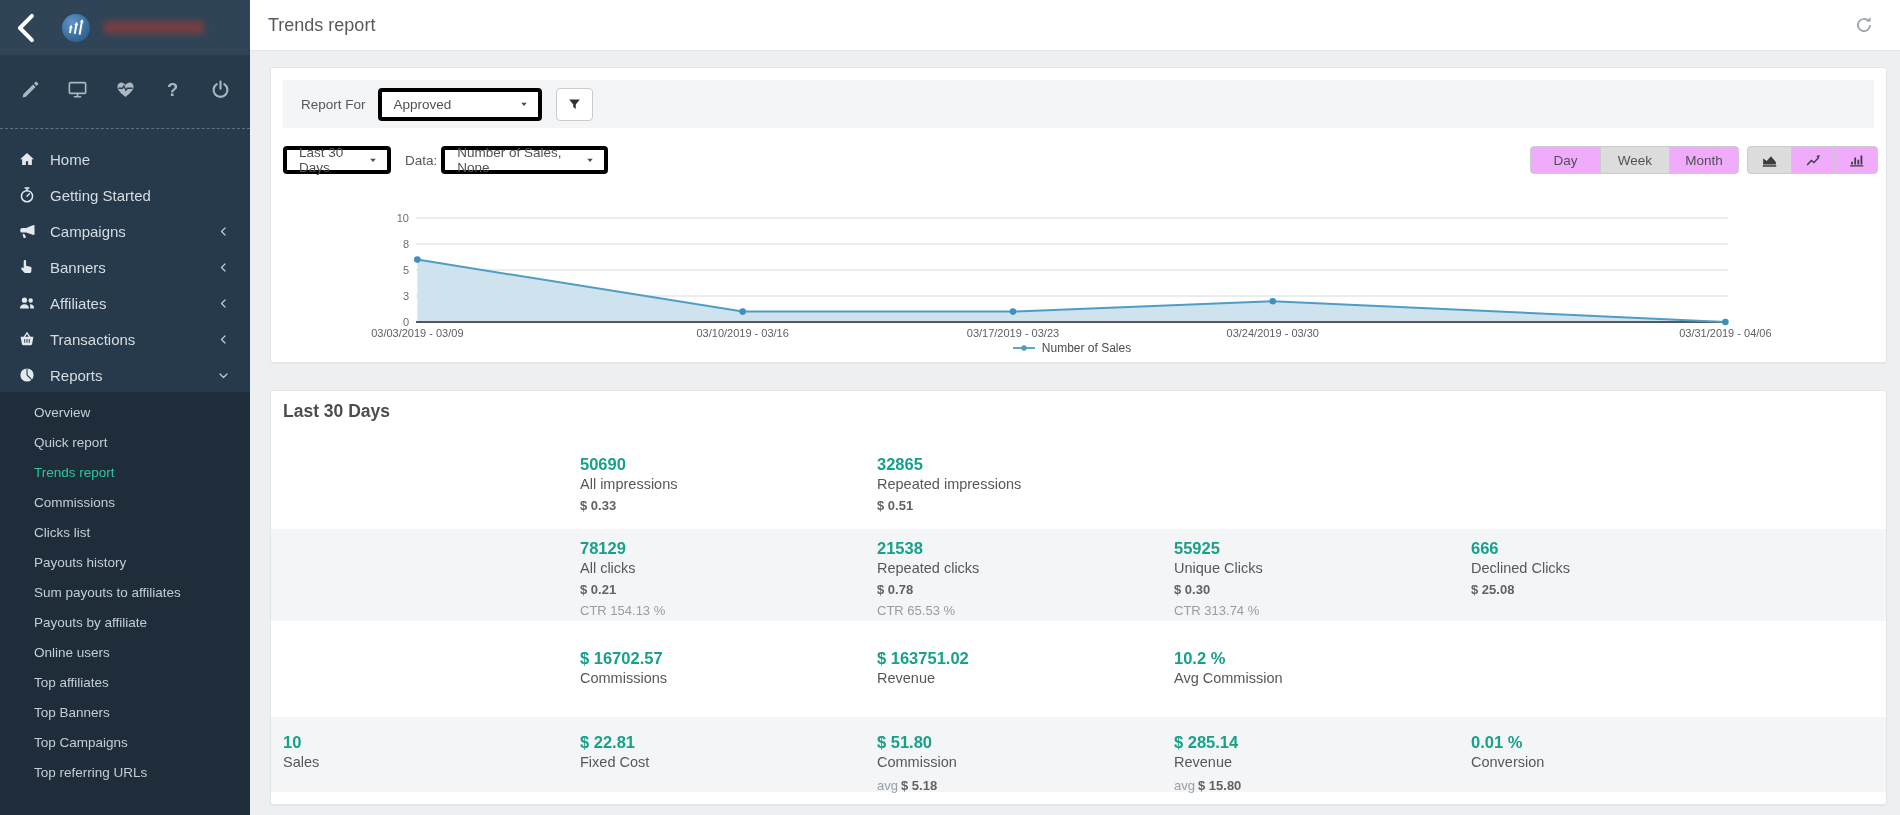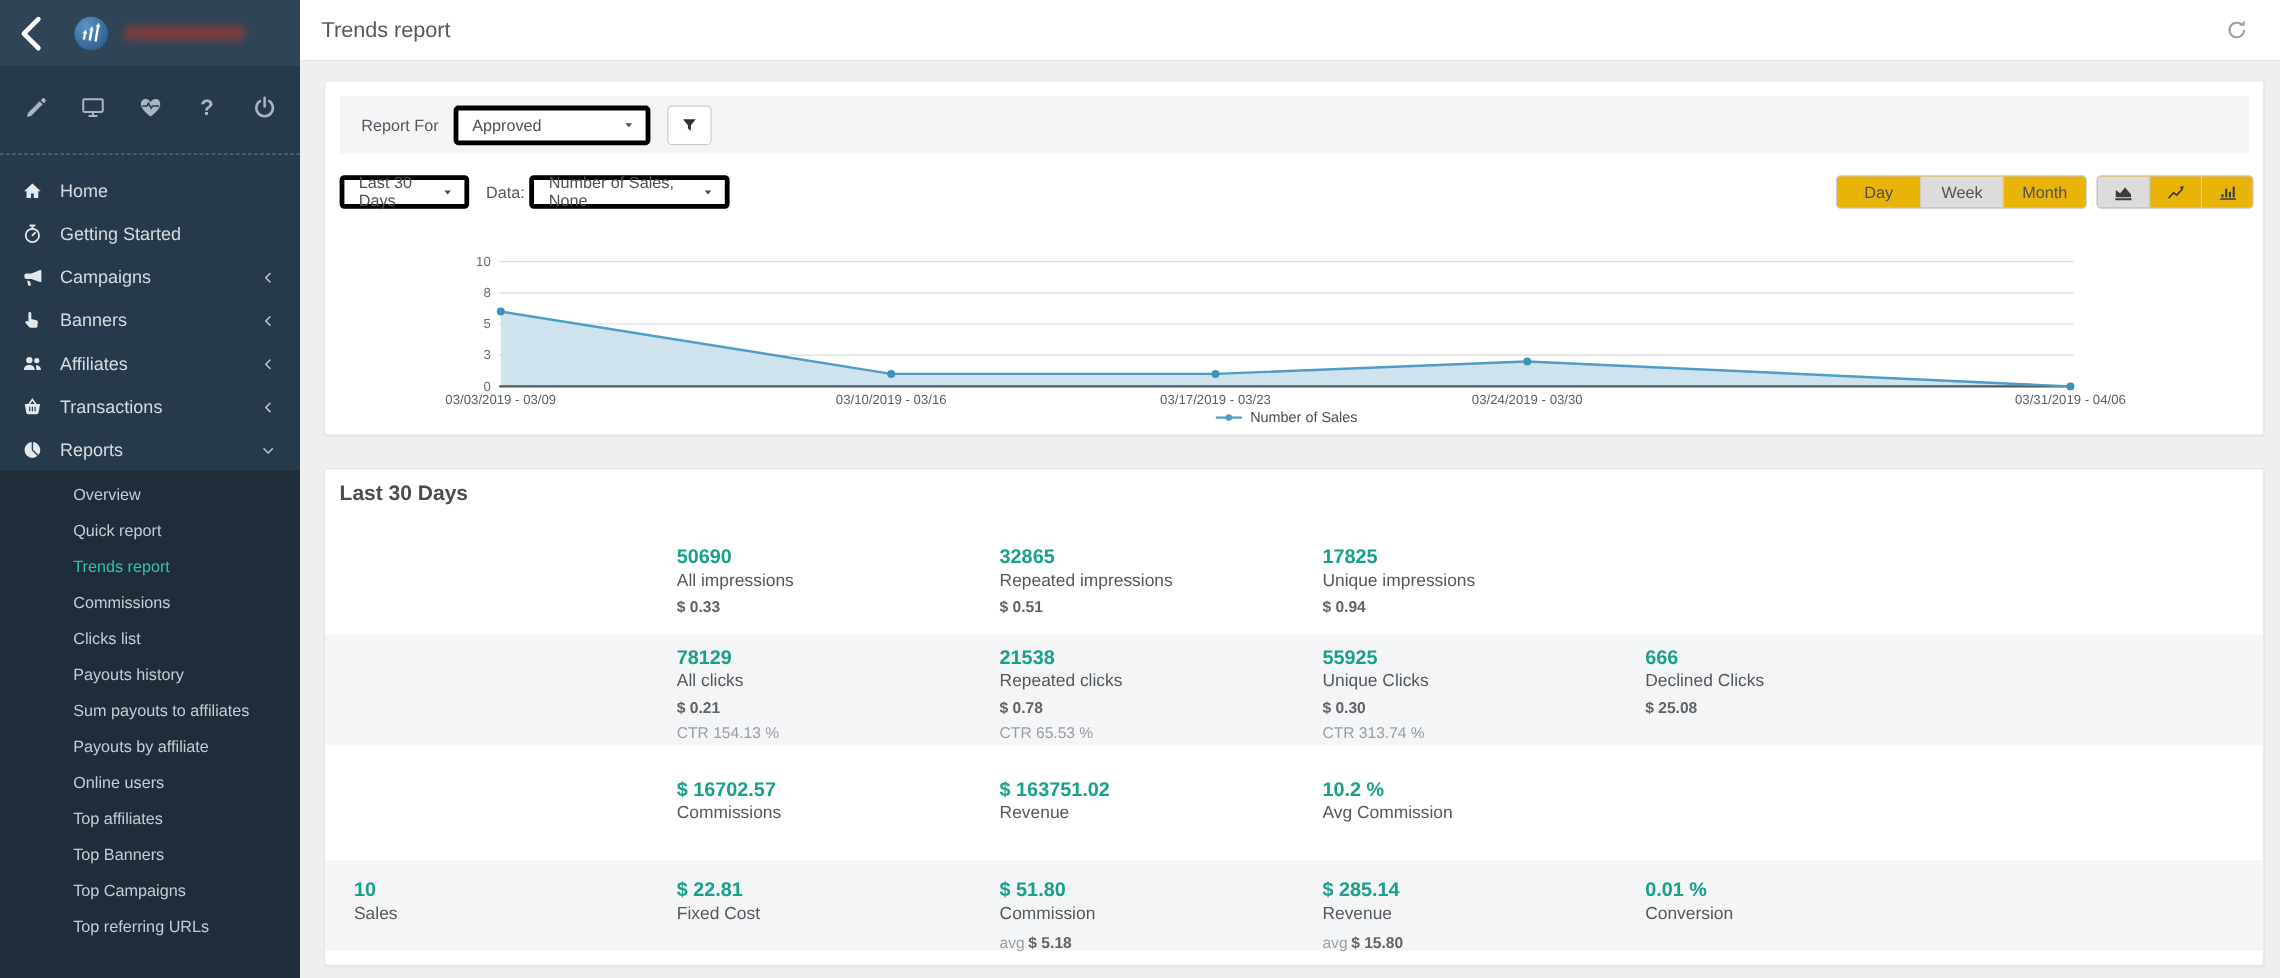--- a/index.html
+++ b/index.html
@@ -25,21 +25,21 @@
   .dash-divider { border-top:1px dashed rgba(255,255,255,.28); margin:0; }
 
   .nav { padding-top:12px; }
   .nav-item { display:flex; align-items:center; width:100%; height:36px; padding:0 20px 0 16px;
     color:#d6dce2; font-size:15px; text-align:left; }
   .nav-item .icon.main { width:22px; height:18px; margin-right:12px; color:#e3e8ec; flex:0 0 auto; }
   .nav-item .label { flex:1 1 auto; white-space:nowrap; }
   .nav-item .icon.chev { width:13px; height:13px; color:#c2ccd4; flex:0 0 auto; }
 
   .subnav { position:absolute; left:0; top:392px; right:0; bottom:0; background:#1f2d3b; padding-top:6px; overflow:hidden; }
-  .subnav-item { display:block; width:100%; height:30px; line-height:30px; padding-left:61px;
+  .subnav-item { display:block; width:100%; height:30px; line-height:30px; padding-left:34px;
     color:#c4cdd4; font-size:13.5px; text-align:left; white-space:nowrap; }
   .subnav-item.active { color:var(--sb-active); }
 
   
   .topbar { position:absolute; left:250px; right:0; top:0; height:51px; background:#fff;
     border-bottom:1px solid #e3e5e7; display:flex; align-items:center; z-index:2; }
   .topbar h1 { margin-left:18px; font-size:18px; font-weight:400; color:#58595b; }
   .refresh-btn { position:absolute; right:26px; top:15px; width:20px; height:20px; color:#9aa0a4; }
   .refresh-btn .icon { width:16px; height:16px; margin:0 auto; }
 
@@ -64,21 +64,21 @@
 
   
   .controls-row { position:absolute; left:12px; right:8px; top:78px; height:28px;
     display:flex; align-items:center; }
   .select.sm { height:28px; }
   .select.range { width:108px; }
   .select.datasel { width:167px; }
   .controls-row .ctl-label { margin:0 4px 0 14px; }
   .spacer { flex:1 1 auto; }
   .segment { display:flex; height:28px; border:1px solid #c9cbcd; border-radius:4px; overflow:hidden;
-    background:#eab308; }
+    background:#f0abfc; }
   .segment + .segment { margin-left:8px; }
   .seg-btn { height:100%; display:flex; align-items:center; justify-content:center;
     font-size:13.5px; color:#4f5254; border-left:1px solid #c9cbcd; }
   .seg-btn:first-child { border-left:none; }
   .seg-btn.text { width:69px; }
   .seg-btn.iconseg { width:43px; color:#3a3d3f; }
   .seg-btn .icon { width:17px; height:17px; }
   .seg-btn.selected { background:var(--seg-sel); }
 
   
@@ -91,21 +91,21 @@
   #chartSvg .series-line { fill:none; stroke:var(--chart-line); stroke-width:2; }
   #chartSvg .dot { fill:#3d92bd; }
   .legend { position:absolute; left:145px; width:1312px; top:272px; height:16px;
     display:flex; align-items:center; justify-content:center; gap:7px;
     font-size:12px; color:#4a4d4f; cursor:pointer; }
   .legend-marker { width:22px; height:8px; color:var(--chart-line); }
 
   
   .stats-panel h2 { margin:10px 0 0 12px; font-size:17.5px; font-weight:600; color:#4b4e51; height:22px; }
   #statsRows { margin-top:16px; }
-  .stats-row { display:grid; grid-template-columns:repeat(5,269px); padding-left:24px; }
+  .stats-row { display:grid; grid-template-columns:repeat(5,269px); padding-left:12px;gap:28px; }
   .stats-row.shaded { background:#f4f5f6; }
   .stats-row:nth-child(1) { height:90px; padding-top:16px; }
   .stats-row:nth-child(2) { height:92px; padding-top:10px; }
   .stats-row:nth-child(3) { height:96px; padding-top:28px; }
   .stats-row:nth-child(4) { height:75px; padding-top:16px; }
   .stat-value { font-size:16.5px; font-weight:700; color:var(--accent); line-height:1.1; }
   .stat-label { font-size:14.5px; color:#55585b; margin-top:3px; }
   .stat-sub { font-size:13px; font-weight:700; color:#606366; margin-top:6px; }
   .stat-ctr { font-size:13px; color:#989da2; margin-top:6px; }
   .stat-avg { font-size:13px; margin-top:8px; }
@@ -414,25 +414,20 @@
           <div class="stat-cell">
             <div class="stat-value">50690</div>
             <div class="stat-label">All impressions</div>
             <div class="stat-sub">$ 0.33</div>
           </div>
           <div class="stat-cell">
             <div class="stat-value">32865</div>
             <div class="stat-label">Repeated impressions</div>
             <div class="stat-sub">$ 0.51</div>
           </div>
-          <div class="stat-cell">
-            <div class="stat-value">17825</div>
-            <div class="stat-label">Unique impressions</div>
-            <div class="stat-sub">$ 0.94</div>
-          </div>
           <div class="stat-cell"></div>
         </div>
         <div class="stats-row shaded">
           <div class="stat-cell"></div>
           <div class="stat-cell">
             <div class="stat-value">78129</div>
             <div class="stat-label">All clicks</div>
             <div class="stat-sub">$ 0.21</div>
             <div class="stat-ctr">CTR 154.13 %</div>
           </div>

